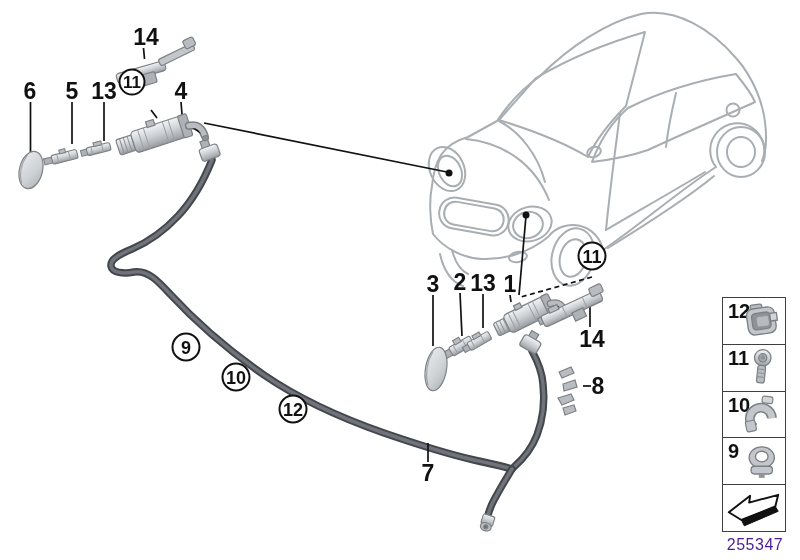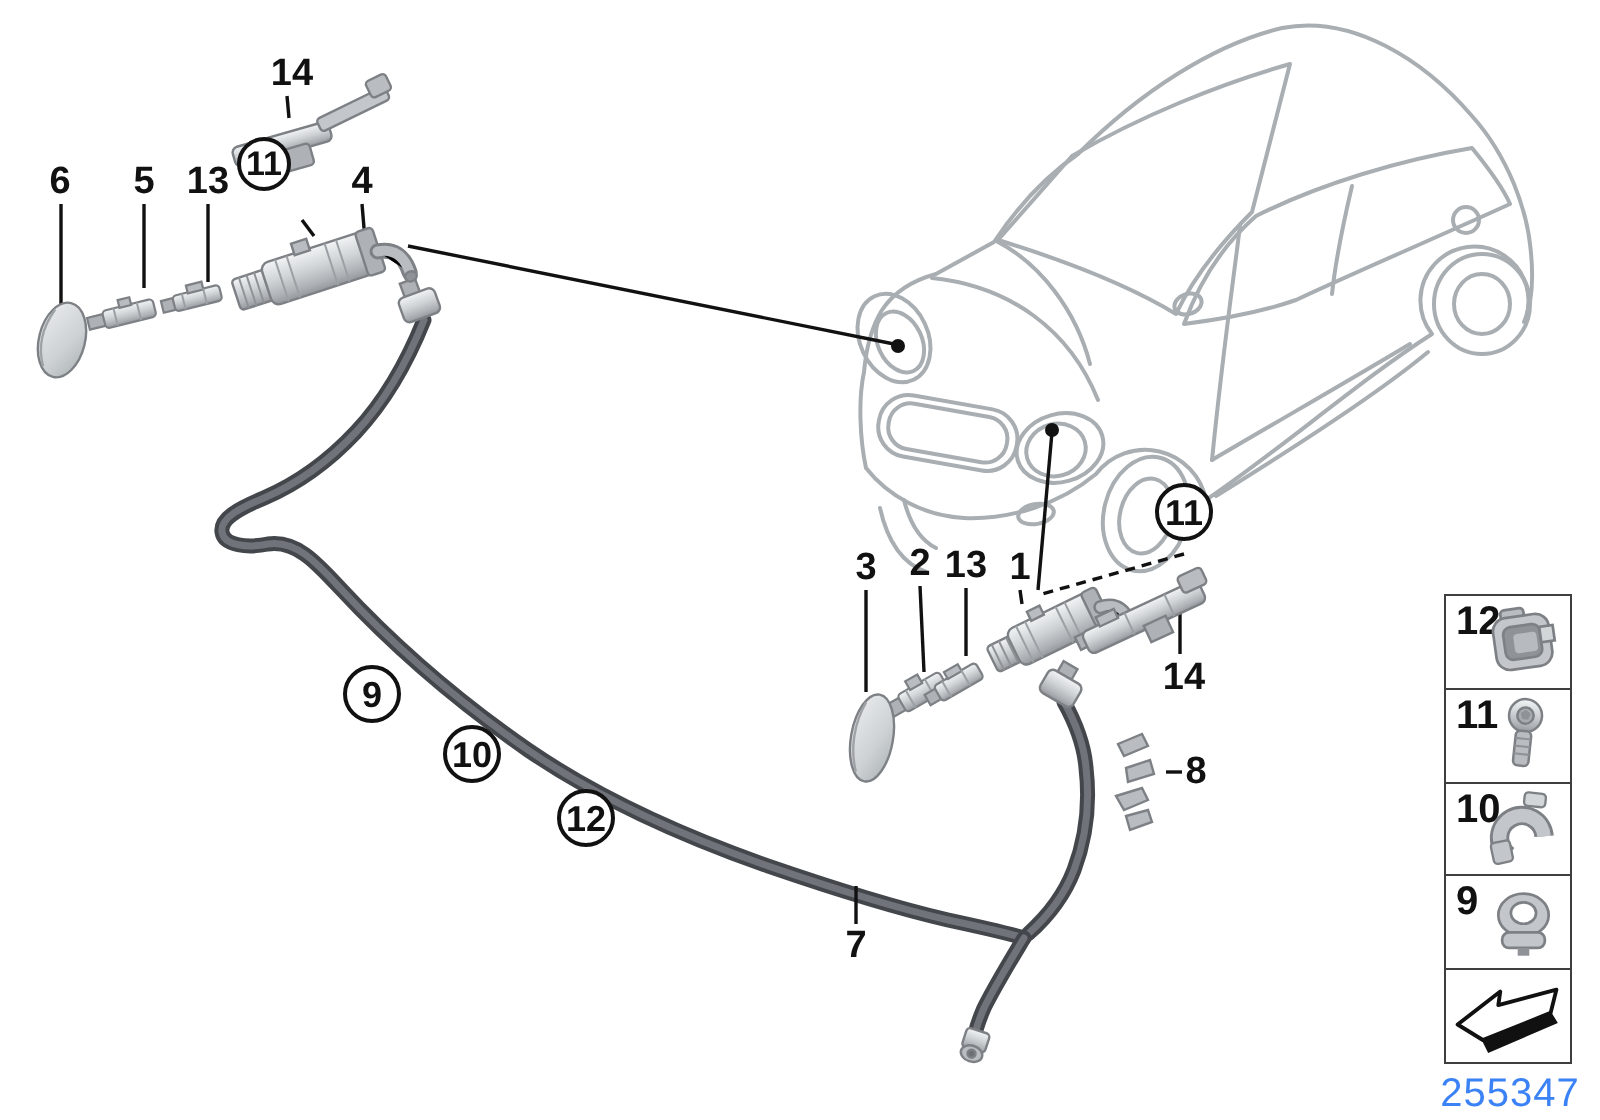--- a/index.html
+++ b/index.html
@@ -1,34 +1,34 @@
 <!DOCTYPE html>
 <html><head>
 <meta charset="utf-8">
 <style>
   html,body{margin:0;padding:0;background:#ffffff;}
   .stage{position:relative;width:800px;height:560px;background:#fff;overflow:hidden;
          font-family:"Liberation Sans",sans-serif;}
   .art{position:absolute;left:0;top:0;width:800px;height:560px;}
   
-  .co{position:absolute;transform:translate(-50%,-50%);font-weight:bold;font-size:19px;
+  .co{position:absolute;transform:translate(-50%,-50%);font-weight:bold;font-size:23px;
       color:#111;line-height:1;white-space:nowrap;}
   .circ{box-sizing:border-box;width:29px;height:29px;border:2.5px solid #111;border-radius:50%;
         background:#fff;display:flex;align-items:center;justify-content:center;
         font-size:18px;font-weight:bold;color:#111;}
   .circ.sm{width:27px;height:27px;font-size:17px;}
   
   .legend{position:absolute;left:722px;top:297px;width:64px;height:235px;background:#fff;
           border:1.5px solid #3f3f3f;box-sizing:border-box;display:flex;flex-direction:column;}
   .cell{position:relative;flex:1 1 0;border-bottom:1.5px solid #3f3f3f;box-sizing:border-box;}
   .cell:last-child{border-bottom:none;}
   .cell .num{position:absolute;left:5px;top:2px;font-weight:bold;font-size:20px;color:#111;}
   .cell svg{position:absolute;left:0;top:0;width:100%;height:100%;}
   .docnum{position:absolute;left:714px;top:536px;width:82px;text-align:center;
-          font-size:20px;color:#3b82f6;letter-spacing:.5px;}
+          font-size:16px;color:#4c1d95;letter-spacing:.5px;}
 </style>
 </head>
 <body>
 
 <div class="stage">
 
   <svg class="art" viewBox="0 0 800 560">
     <defs>
       <linearGradient id="gCyl" x1="0" y1="0" x2="0" y2="1">
         <stop offset="0" stop-color="#f2f4f5"></stop>

